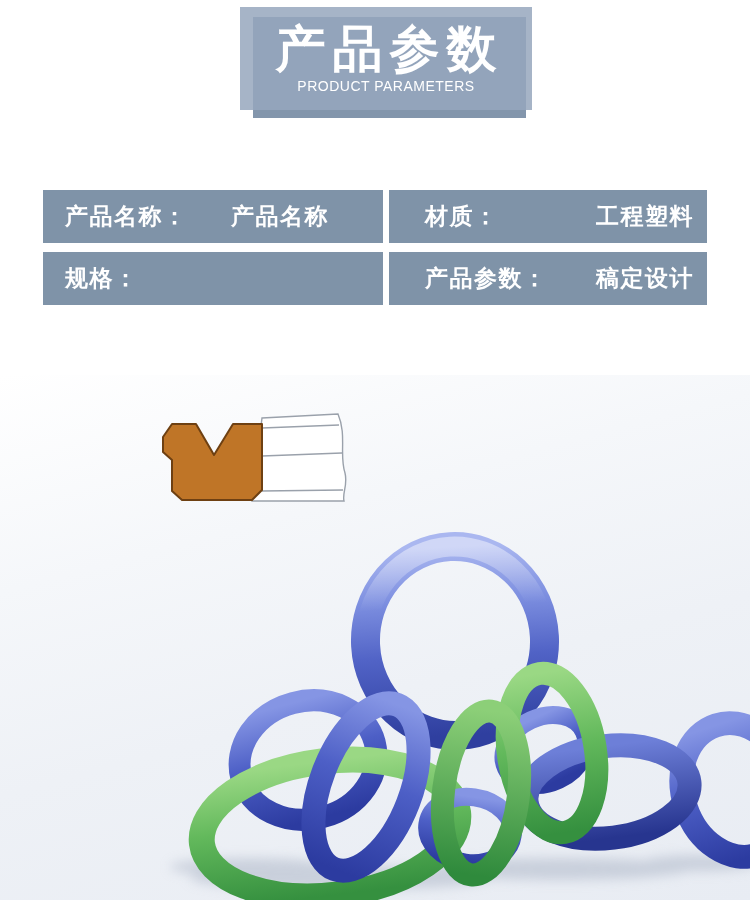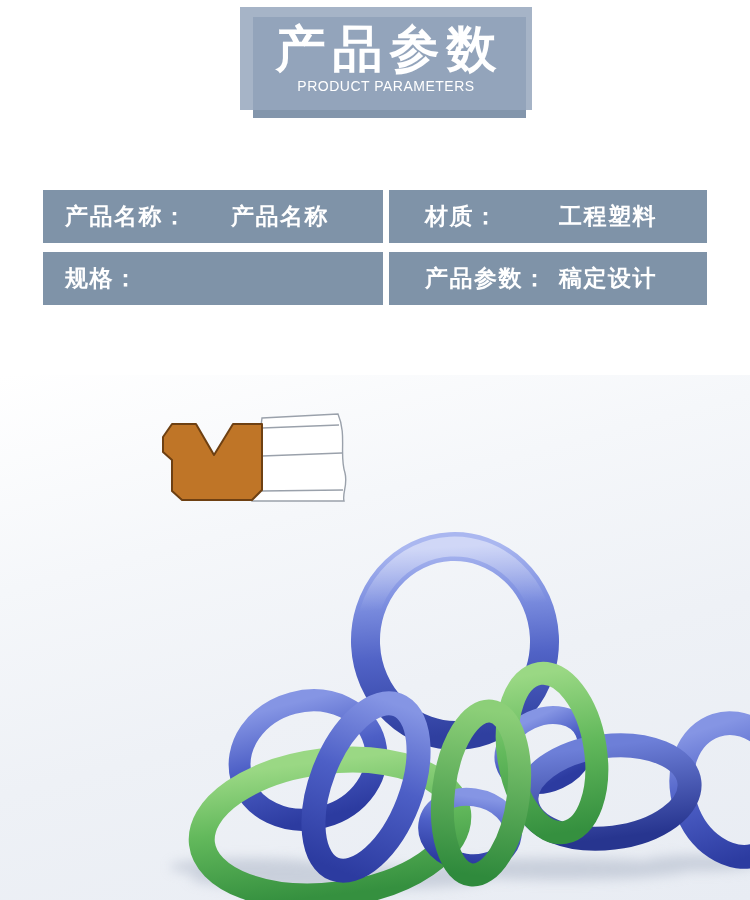--- a/index.html
+++ b/index.html
@@ -33,21 +33,21 @@
   .bar{
     background:#7f93a8;height:53px;display:flex;align-items:center;
     color:#ffffff;font-weight:bold;font-size:23px;letter-spacing:1.5px;
   }
   .bar-left{width:340px;}
   .bar-right{flex:1;}
   .bar-full{width:100%;}
   .lbl{padding-left:22px;width:152px;box-sizing:border-box;white-space:nowrap;}
   .lbl-r{padding-left:36px;width:170px;box-sizing:border-box;white-space:nowrap;}
   .val{flex:1;text-align:center;padding-right:18px;white-space:nowrap;}
-  .val-r{flex:1;text-align:left;padding-right:1px;white-space:nowrap;}
+  .val-r{flex:1;text-align:right;padding-right:13px;white-space:nowrap;}
   .val-free{margin-left:50px;white-space:nowrap;}
   
   .photo{
     position:absolute;top:375px;left:0;width:750px;height:525px;
     background:linear-gradient(165deg,#ffffff 0%,#f5f7fa 30%,#eef1f6 58%,#e8ecf3 100%);
   }
   .photo svg{display:block;}
 </style>
 </head>
 <body>

